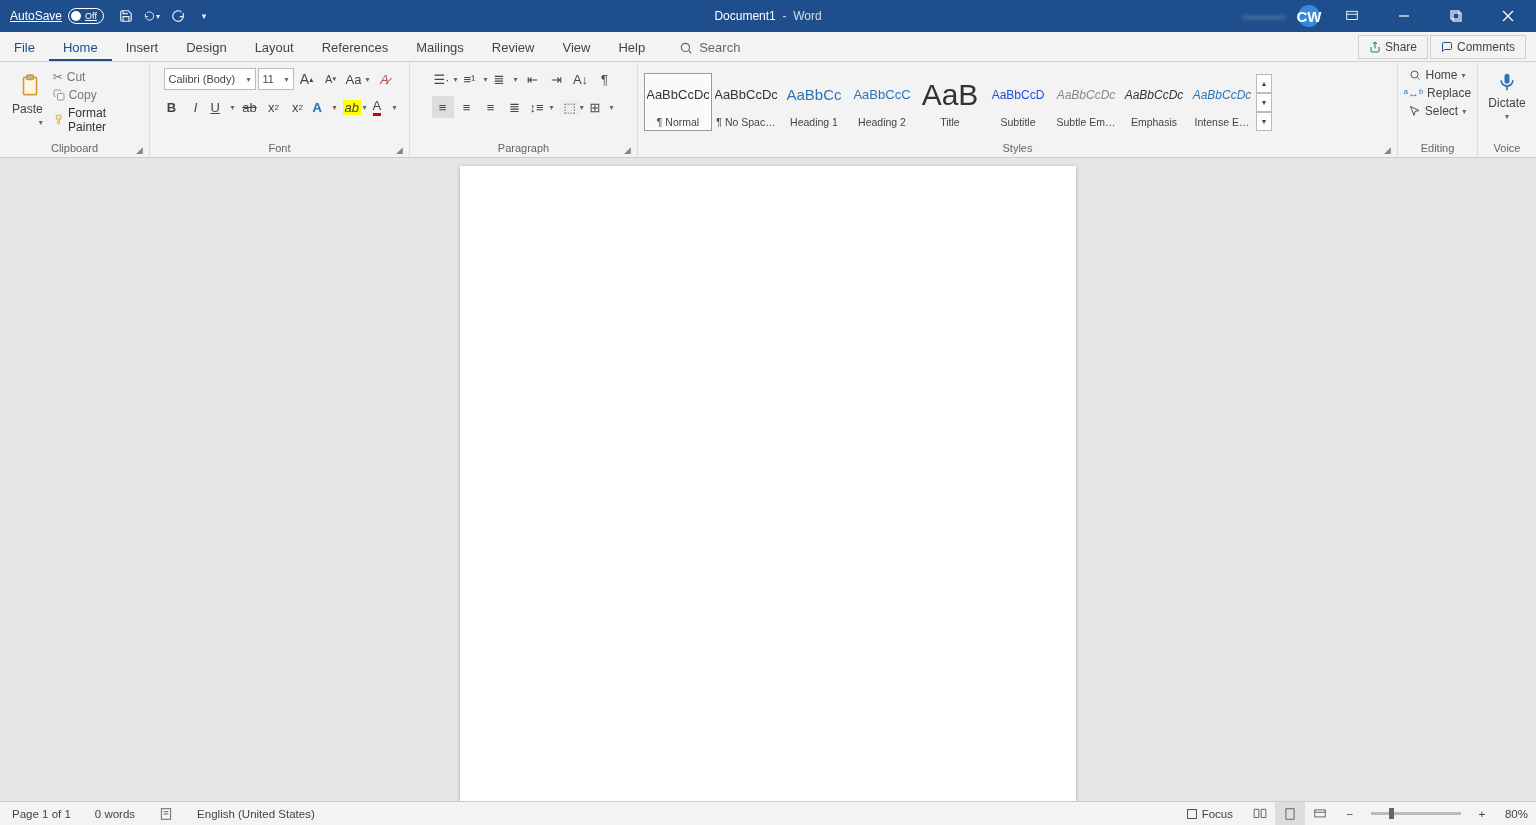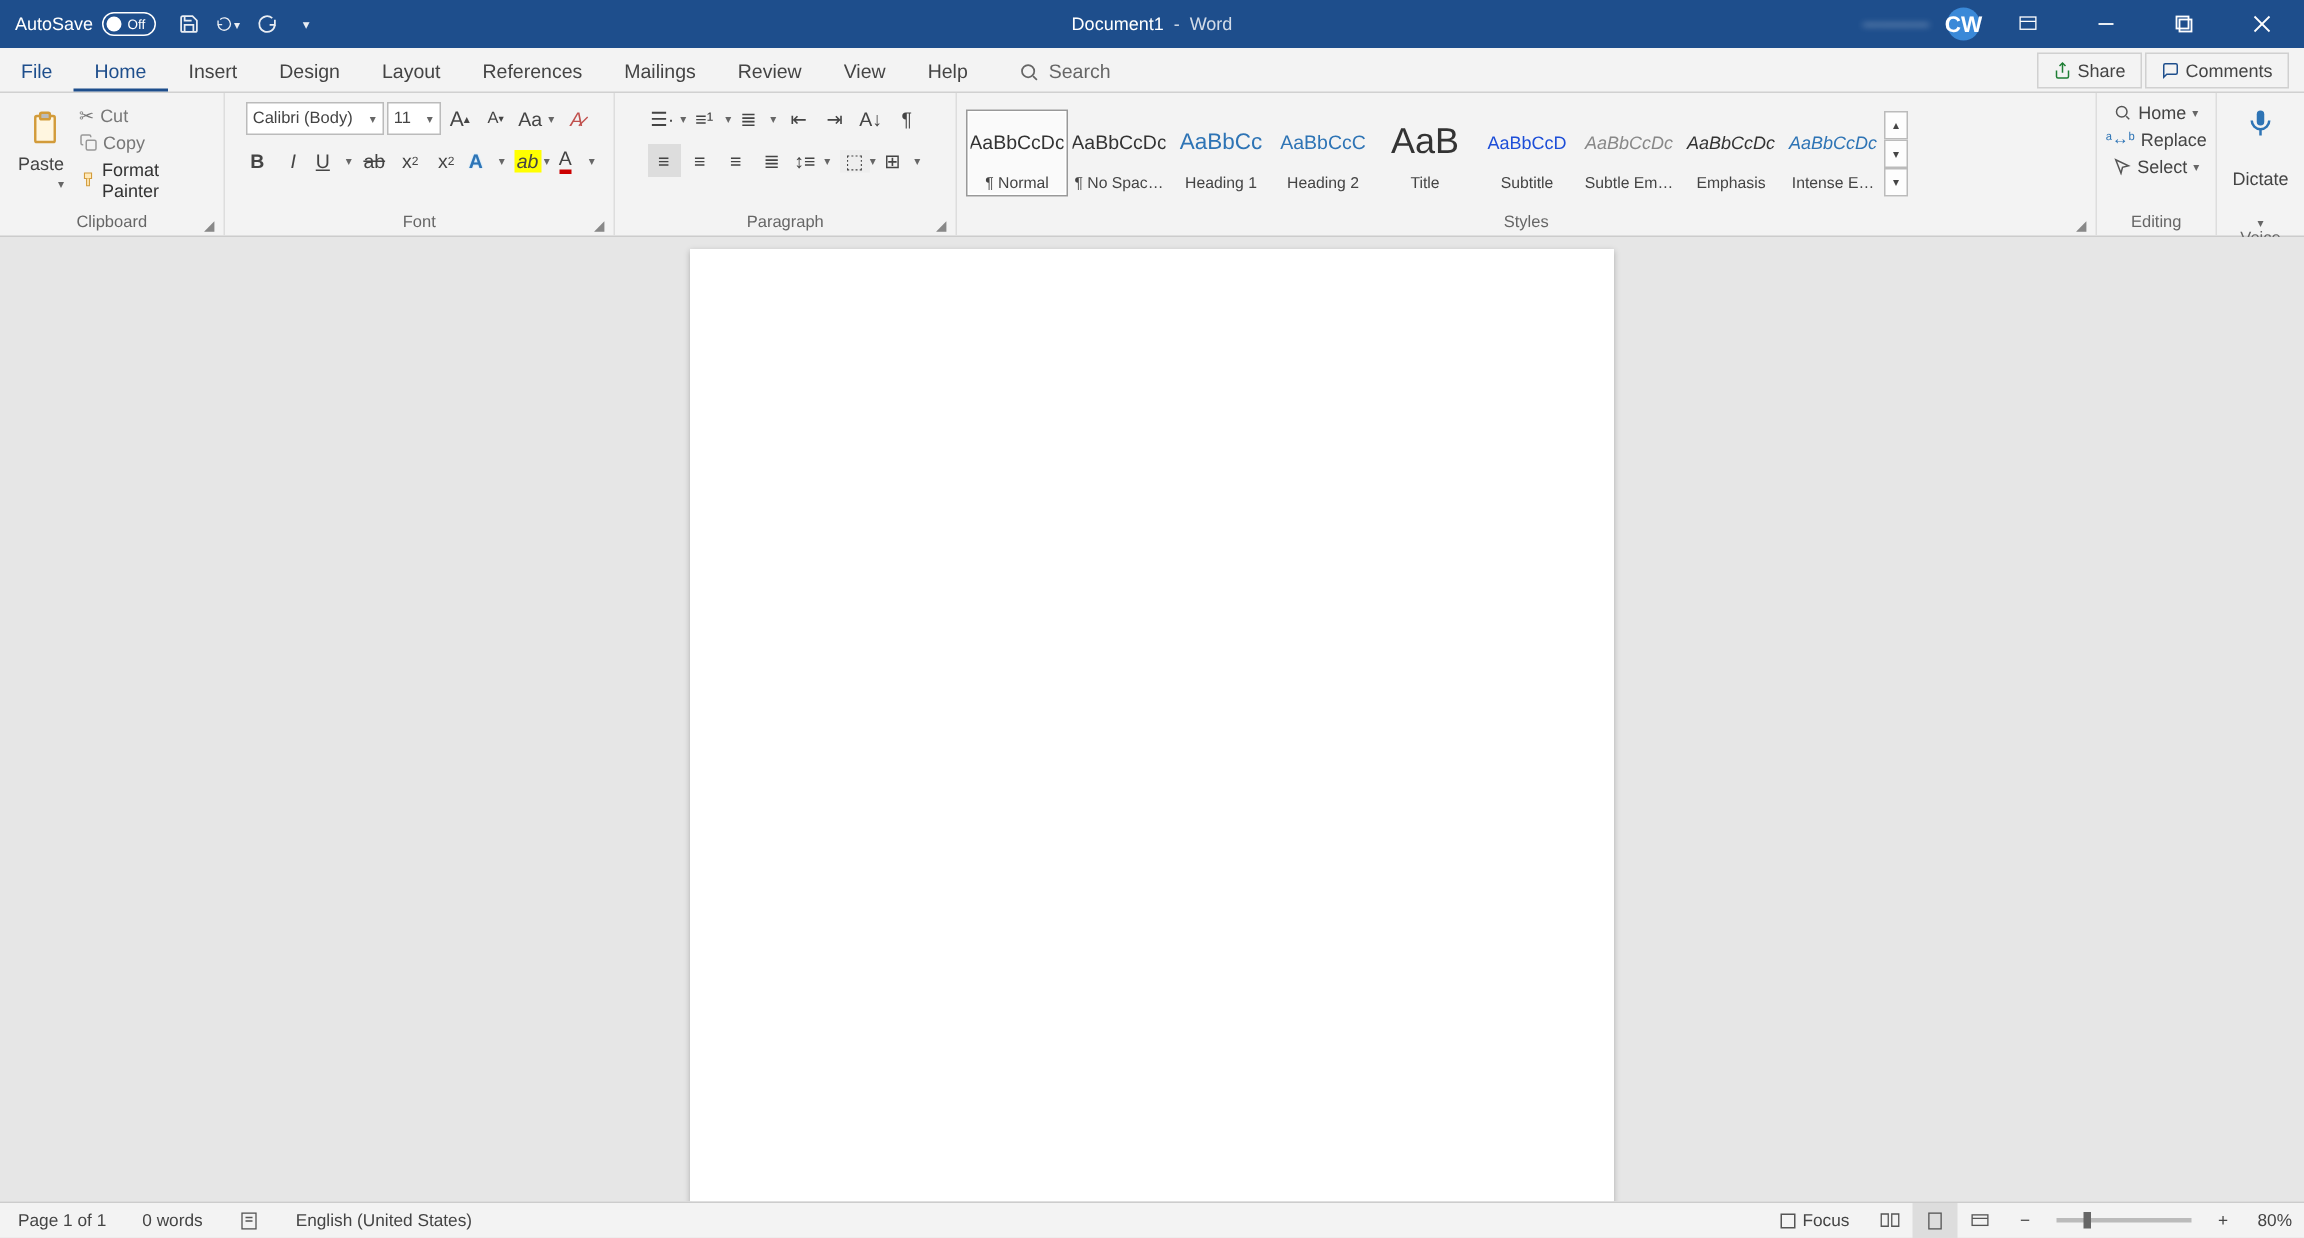--- a/index.html
+++ b/index.html
@@ -1,20 +1,20 @@
 <!DOCTYPE html>
 <html><head>
 <meta charset="utf-8">
 <style>
 * { margin:0; padding:0; box-sizing:border-box; font-family:"Segoe UI",Tahoma,sans-serif; }
 body { width:1536px; height:825px; background:#e6e6e6; overflow:hidden; color:#444; }
 
 
 .titlebar { height:32px; background:#1e4e8c; color:#fff; display:flex; align-items:center; font-size:12px; position:relative; }
-.titlebar .autosave { margin-left:10px; display:flex; align-items:center; gap:6px; }
+.titlebar .autosave { margin-left:10px; display:flex; align-items:center; gap:6px;text-decoration:underline; }
 .autosave-toggle { width:36px; height:16px; border:1px solid #fff; border-radius:8px; display:flex; align-items:center; font-size:9px; position:relative; padding-left:2px; }
 .autosave-toggle .knob { width:10px; height:10px; background:#fff; border-radius:50%; margin-right:4px; }
 .qat { display:flex; align-items:center; gap:10px; margin-left:14px; }
 .qat-btn { width:16px; height:16px; display:flex; align-items:center; justify-content:center; opacity:.9; cursor:pointer; }
 .titletext { position:absolute; left:50%; transform:translateX(-50%); font-size:12px; }
 .titletext .dim { opacity:.8; }
 .titlebar-right { margin-left:auto; display:flex; align-items:center; gap:12px; padding-right:8px; }
 .user-name { filter:blur(2px); opacity:.9; font-size:11px; }
 .avatar { width:22px; height:22px; border-radius:50%; background:#3a89d8; display:flex; align-items:center; justify-content:center; font-size:15px; font-weight:600; }
 .win-btn { width:40px; height:32px; display:flex; align-items:center; justify-content:center; cursor:pointer; }
@@ -62,21 +62,21 @@
 .style-preview { font-size:14px; color:#333; flex:1; display:flex; align-items:center; justify-content:center; white-space:nowrap; overflow:hidden; width:100%; }
 .style-label { font-size:10.5px; color:#444; white-space:nowrap; overflow:hidden; text-overflow:ellipsis; width:100%; text-align:center; }
 .styles-scroll { display:flex; flex-direction:column; width:16px; margin-top:2px; }
 .styles-scroll div { height:19px; border:1px solid #bbb; display:flex; align-items:center; justify-content:center; font-size:8px; cursor:pointer; background:#fdfdfd; }
 
 
 .edit-body { display:flex; flex-direction:column; gap:4px; padding-top:4px; font-size:12px; }
 .edit-item { display:flex; align-items:center; gap:4px; cursor:pointer; }
 
 
-.voice-body { display:flex; flex-direction:column; align-items:center; padding-top:6px; gap:18px; cursor:pointer; }
+.voice-body { display:flex; flex-direction:column; align-items:center; padding-top:6px; gap:2px; cursor:pointer; }
 
 
 .doc-area { position:absolute; top:158px; bottom:24px; left:0; right:0; background:#e6e6e6; display:flex; justify-content:center; overflow:hidden; }
 .page { width:616px; background:#fff; box-shadow:0 1px 4px rgba(0,0,0,.25); margin-top:8px; height:900px; }
 
 
 .statusbar { position:absolute; bottom:0; left:0; right:0; height:24px; background:#f3f3f3; border-top:1px solid #ccc; display:flex; align-items:center; font-size:11.5px; color:#444; }
 .sb-item { padding:0 12px; cursor:pointer; display:flex; align-items:center; gap:4px; }
 .sb-right { margin-left:auto; display:flex; align-items:center; }
 .view-btn { width:30px; height:24px; display:flex; align-items:center; justify-content:center; cursor:pointer; }
@@ -322,21 +322,21 @@
         </div>
         <div class="style-item">
           <div class="style-preview" style="font-size: 15px; color: rgb(46, 116, 181);">AaBbCc</div>
           <div class="style-label">Heading 1</div>
         </div>
         <div class="style-item">
           <div class="style-preview" style="font-size: 13px; color: rgb(46, 116, 181);">AaBbCcC</div>
           <div class="style-label">Heading 2</div>
         </div>
         <div class="style-item">
-          <div class="style-preview" style="font-size: 24px;">AaB</div>
+          <div class="style-preview" style="font-size: 30px;">AaB</div>
           <div class="style-label">Title</div>
         </div>
         <div class="style-item">
           <div class="style-preview" style="font-size: 12px; color: #1d4ed8;">AaBbCcD</div>
           <div class="style-label">Subtitle</div>
         </div>
         <div class="style-item">
           <div class="style-preview" style="font-size: 12px; color: rgb(136, 136, 136); font-style: italic;">AaBbCcDc</div>
           <div class="style-label">Subtle Em…</div>
         </div>

